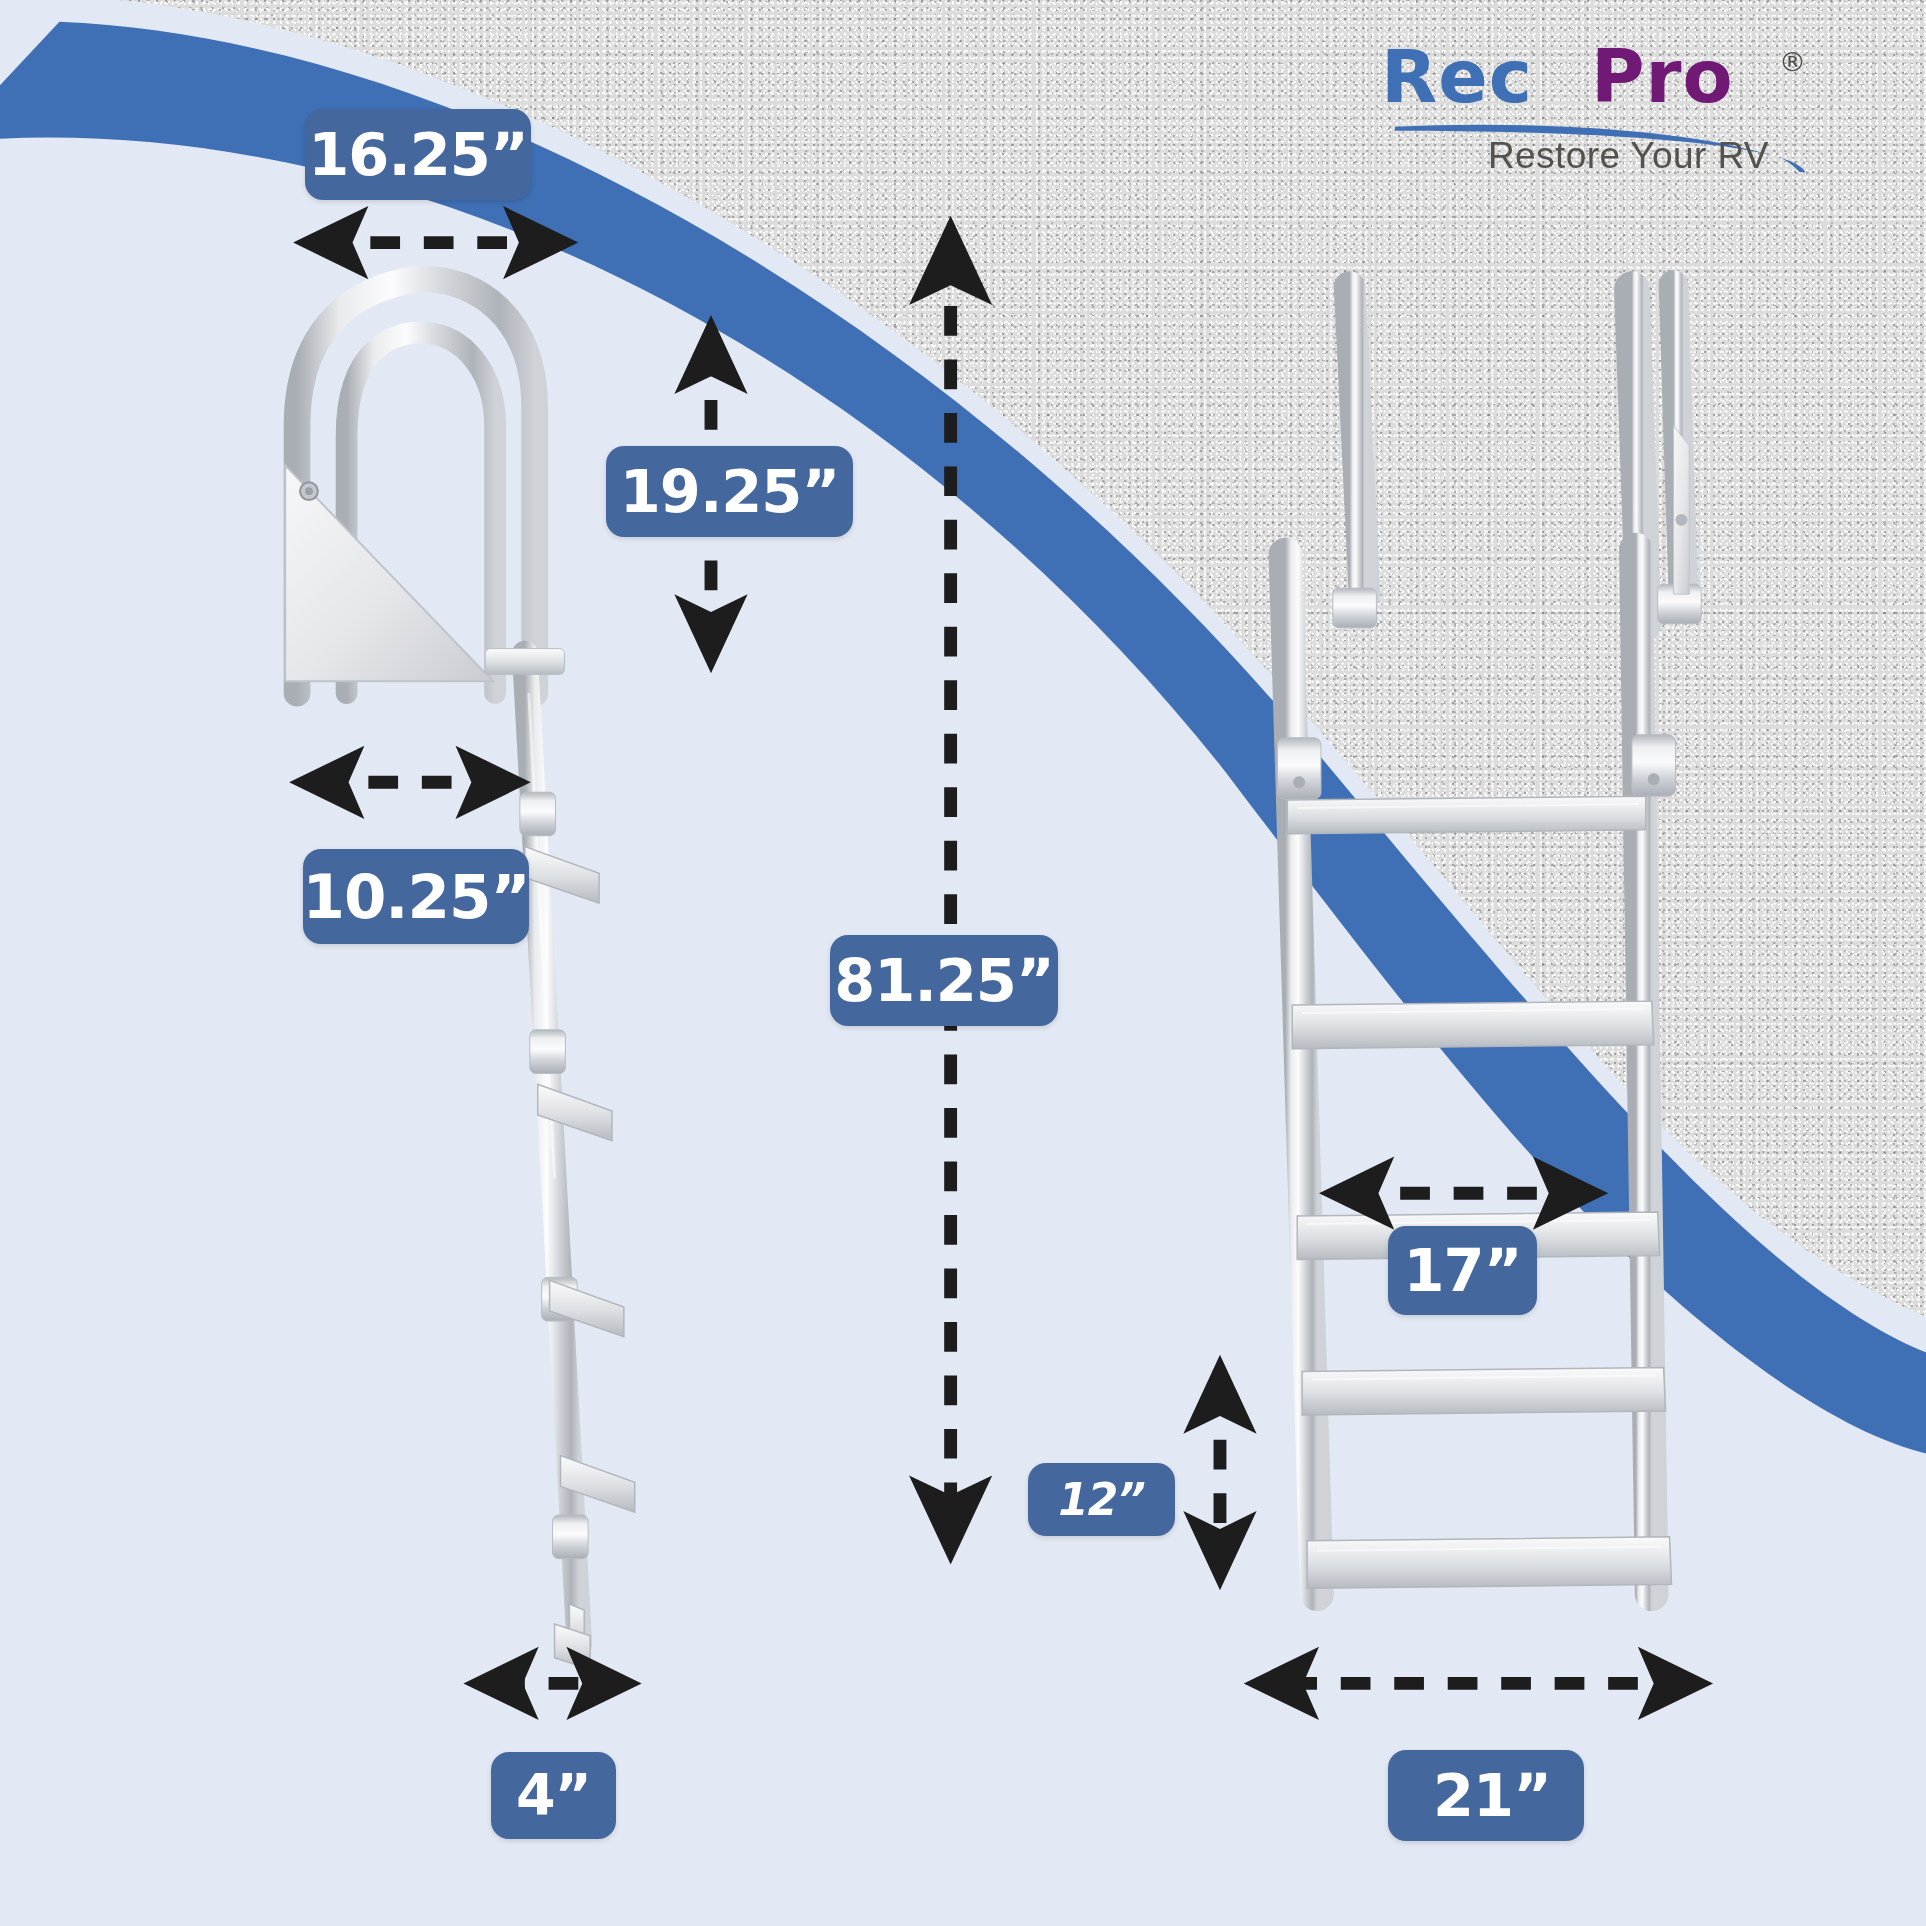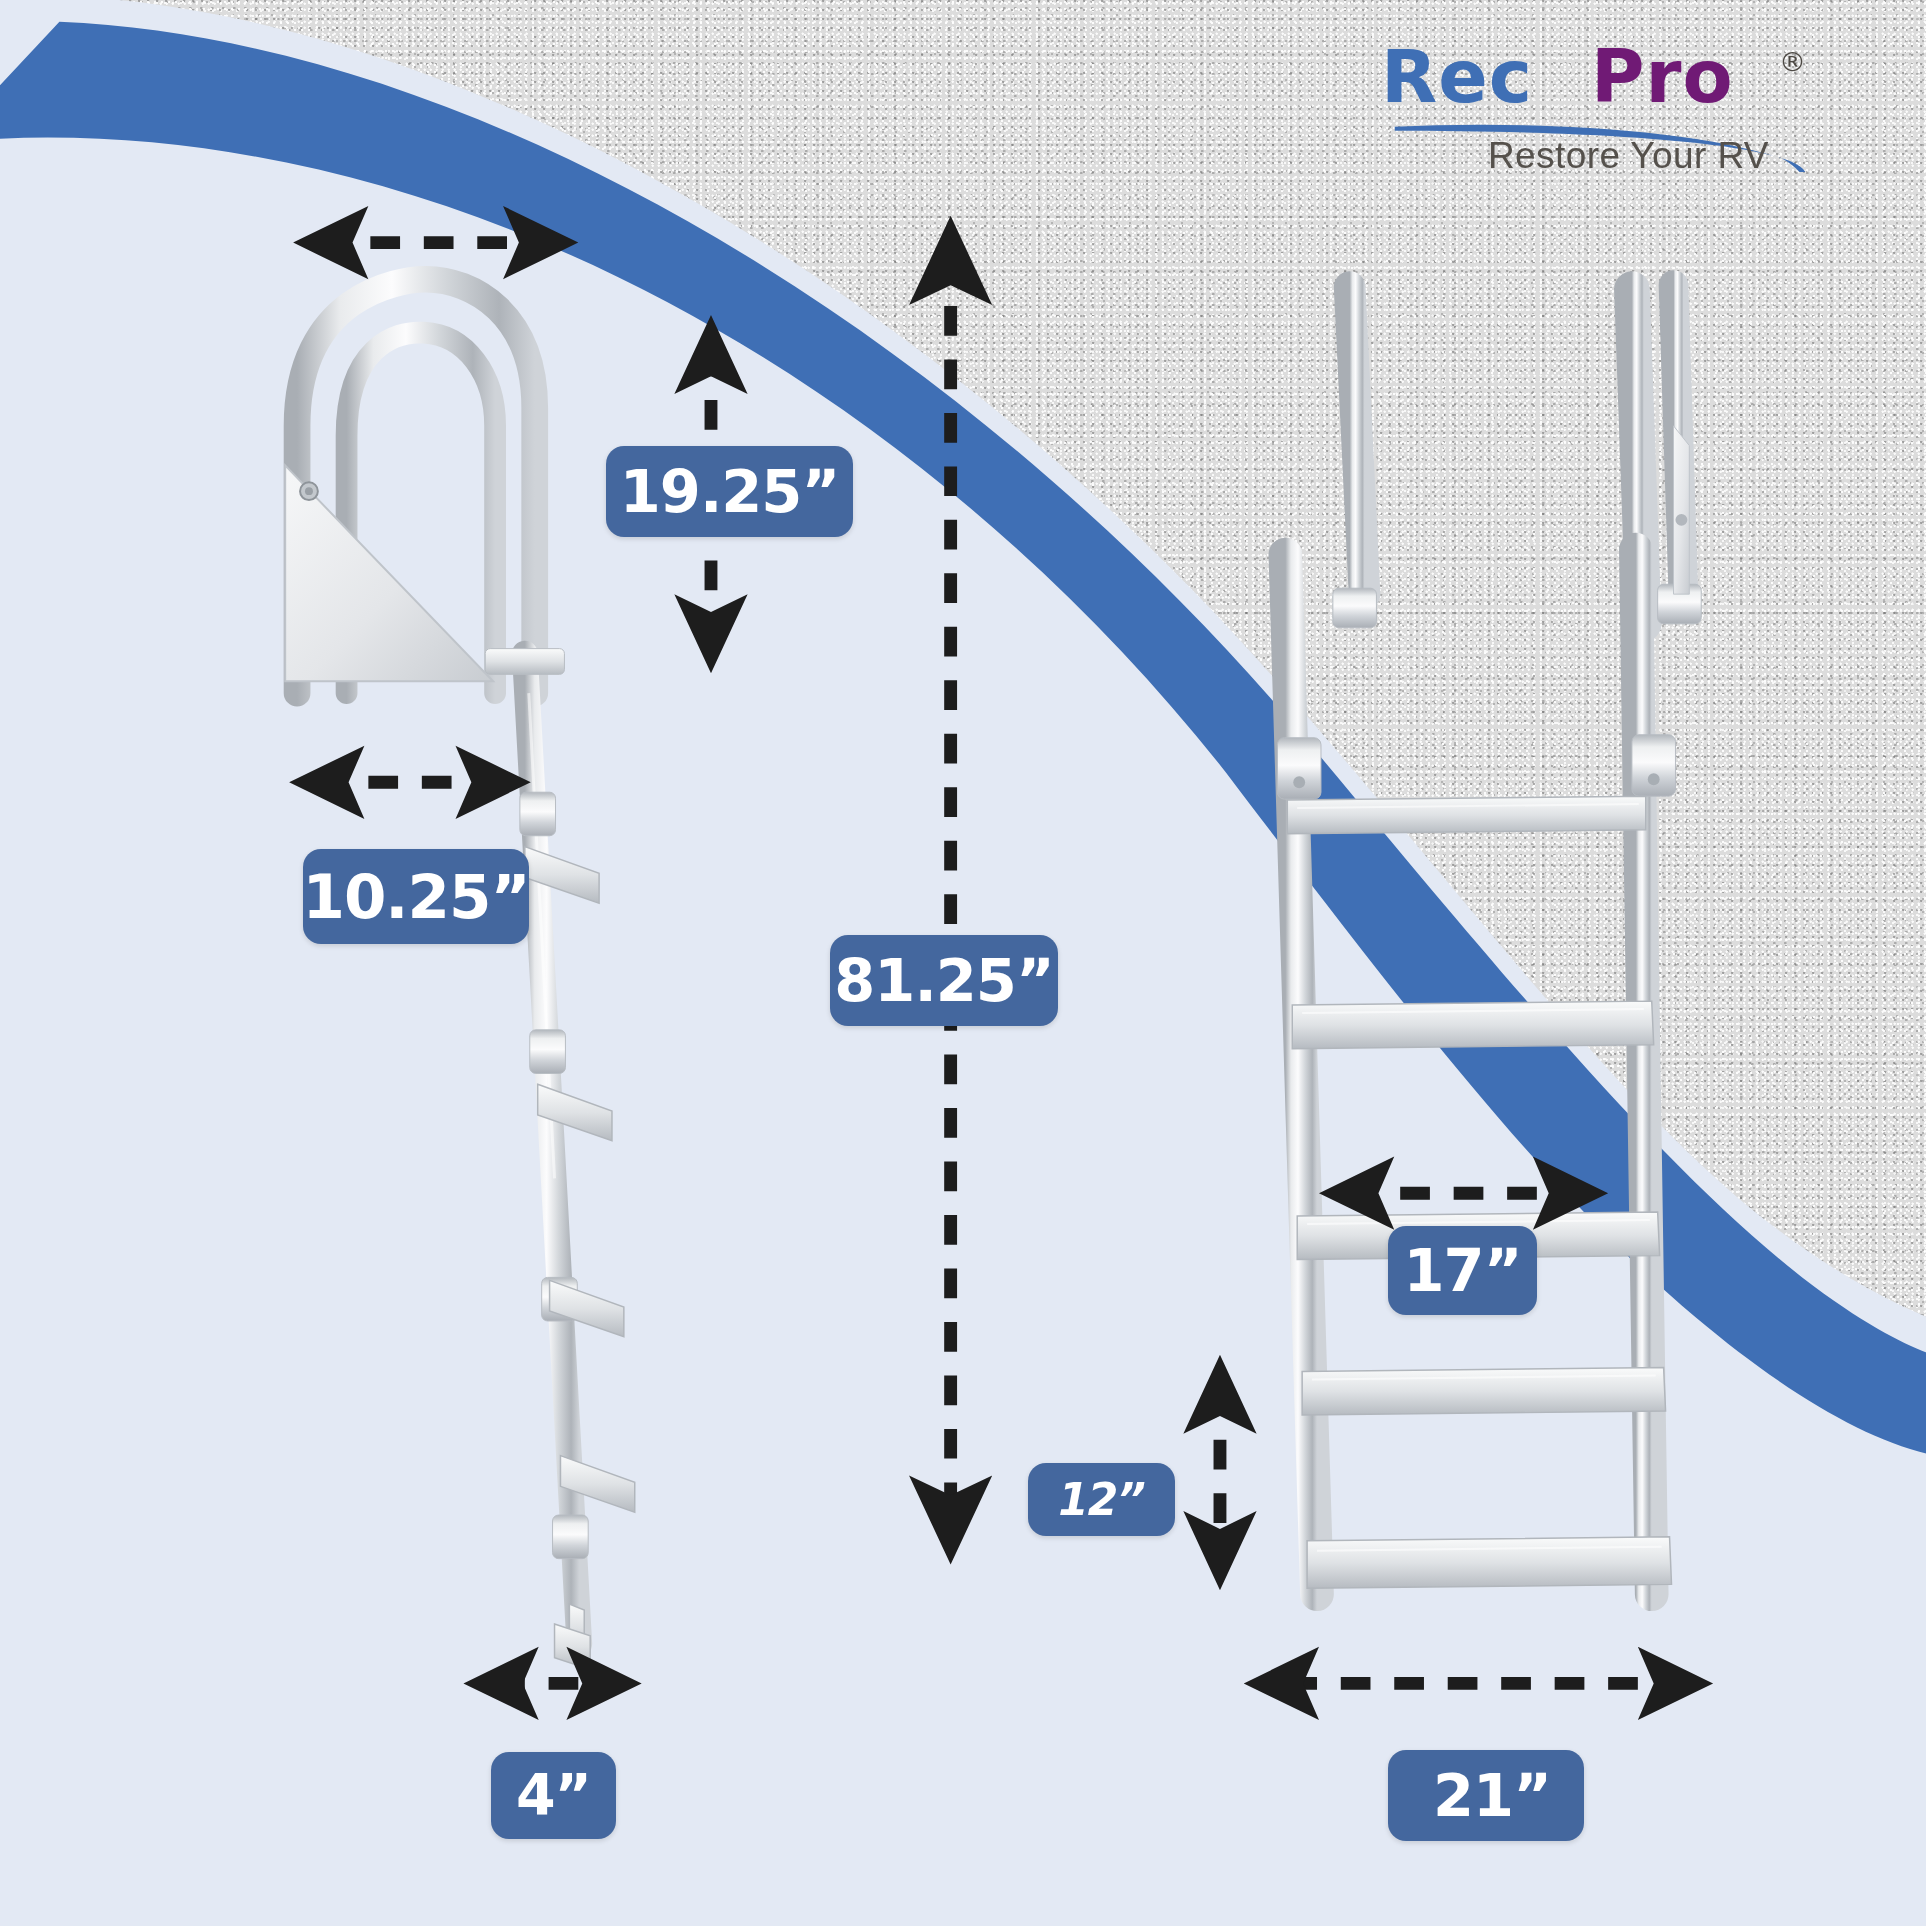--- a/index.html
+++ b/index.html
@@ -261,20 +261,21 @@
       <path class="head" d="M1232,1606 L1195,1526 L1232,1544 L1269,1526 Z"></path>
     </g>
 
     <g>
       <line class="dash" x1="1300" y1="1700" x2="1680" y2="1700"></line>
       <path class="head" d="M1256,1700 L1332,1663 L1316,1700 L1332,1737 Z"></path>
       <path class="head" d="M1730,1700 L1654,1663 L1670,1700 L1654,1737 Z"></path>
     </g>
   </svg>
 
+  <div class="chip" style="left:305px;top:109px;width:226px;height:91px;font-size:59px;">16.25”</div>
 
   <div class="chip" style="left:606px;top:446px;width:247px;height:91px;font-size:59px;">19.25”</div>
 
   <div class="chip" style="left:303px;top:849px;width:226px;height:95px;font-size:61px;">10.25”</div>
 
   <div class="chip" style="left:830px;top:935px;width:228px;height:91px;font-size:59px;">81.25”</div>
 
   <div class="chip" style="left:1388px;top:1226px;width:149px;height:89px;font-size:59px;">17”</div>
 
   <div class="chip" style="left:1028px;top:1463px;width:147px;height:73px;font-size:44px;font-style:italic;">12”</div>

